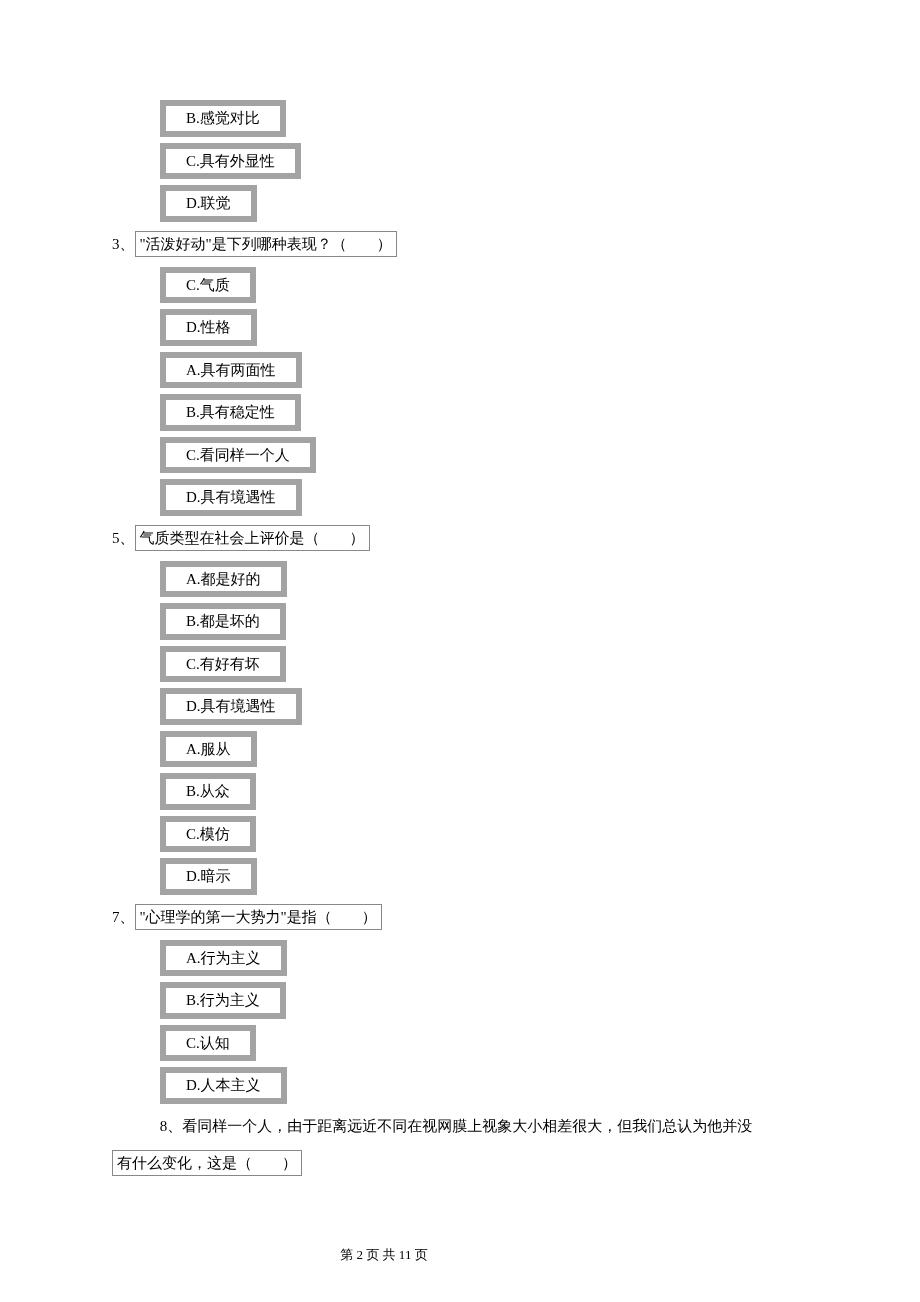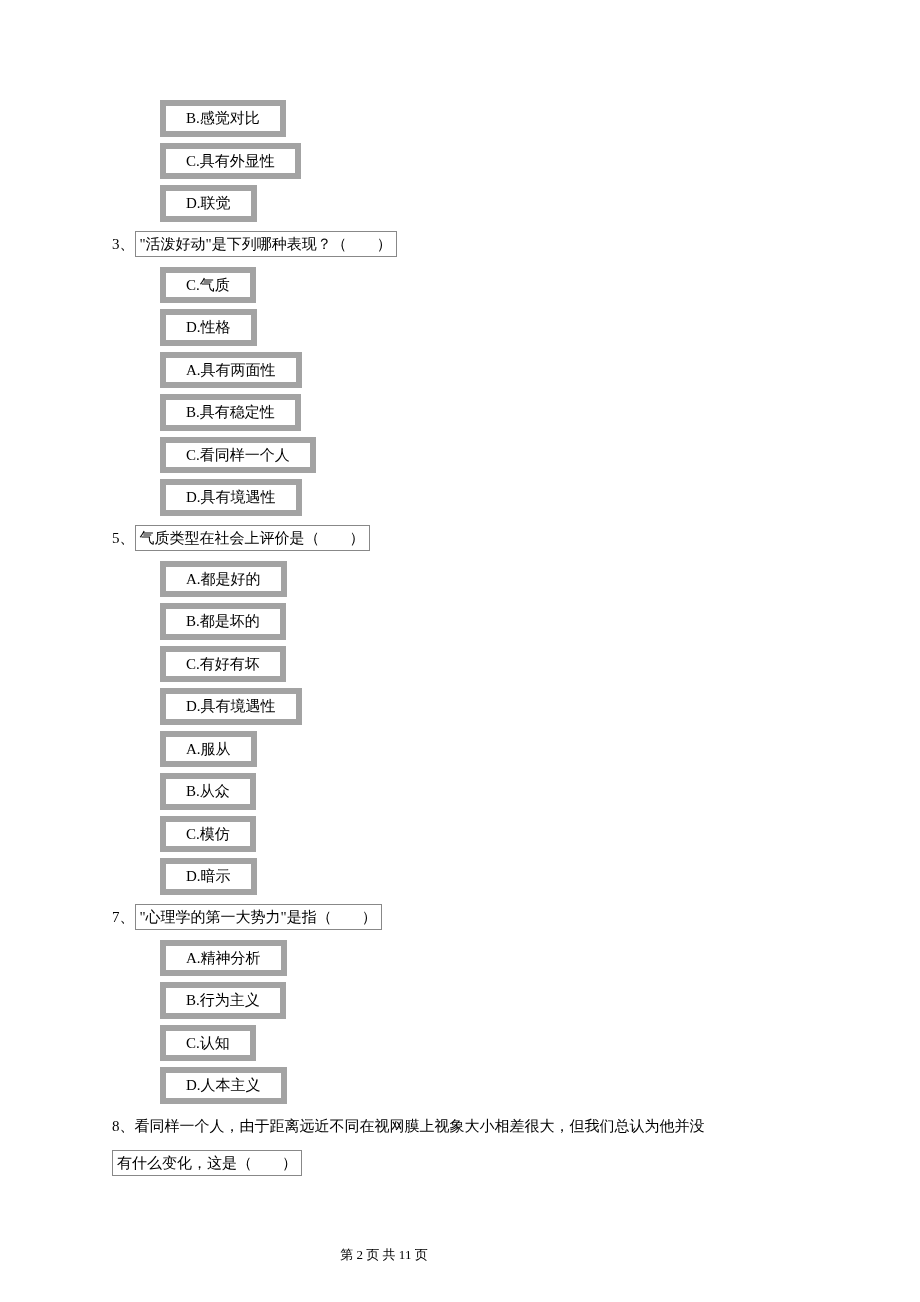--- a/index.html
+++ b/index.html
@@ -35,20 +35,21 @@
 }
 .q .boxed {
   border: 1px solid #888;
   padding: 1px 4px;
   display: inline-block;
   line-height: 1.5;
 }
 .plain-line {
   line-height: 2.2;
   margin-top: 2px;
+  text-align: center;
 }
 .page-footer {
   position: absolute;
   bottom: 38px;
   left: 0;
   width: 768px;
   text-align: center;
   font-size: 13px;
   font-family: "SimSun", "宋体", serif;
 }
@@ -75,21 +76,21 @@
 <div class="option"><span>B.都是坏的</span></div>
 <div class="option"><span>C.有好有坏</span></div>
 <div class="option"><span>D.具有境遇性</span></div>
 
 <div class="option"><span>A.服从</span></div>
 <div class="option"><span>B.从众</span></div>
 <div class="option"><span>C.模仿</span></div>
 <div class="option"><span>D.暗示</span></div>
 
 <div class="q"><span>7、</span><span class="boxed">"心理学的第一大势力"是指（　　）</span></div>
-<div class="option"><span>A.精神分析</span></div>
+<div class="option"><span>A.行为主义</span></div>
 <div class="option"><span>B.行为主义</span></div>
 <div class="option"><span>C.认知</span></div>
 <div class="option"><span>D.人本主义</span></div>
 
 <div class="plain-line"><span>8、</span><span>看同样一个人，由于距离远近不同在视网膜上视象大小相差很大，但我们总认为他并没</span></div>
 <div class="q" style="margin-left:0;text-decoration:underline;"><span class="boxed">有什么变化，这是（　　）</span></div>
 
 </div>
 
 <div class="page-footer"><span>第 2 页 共 11 页</span></div>

